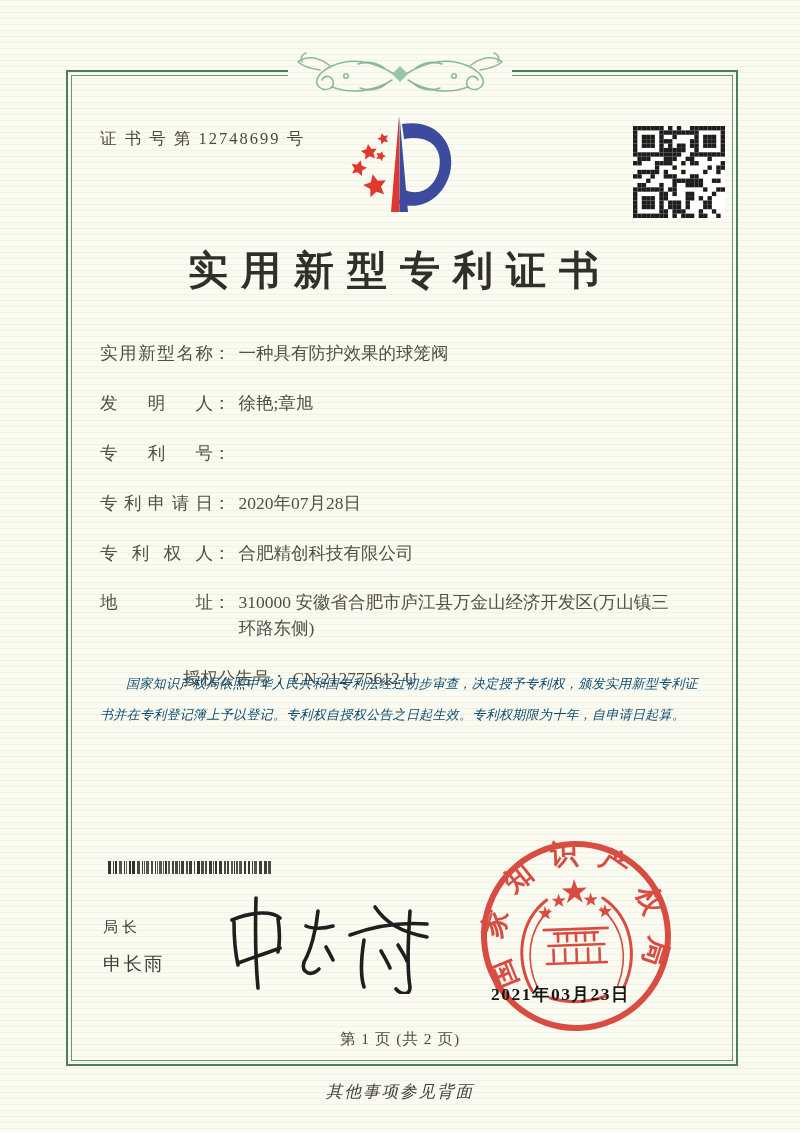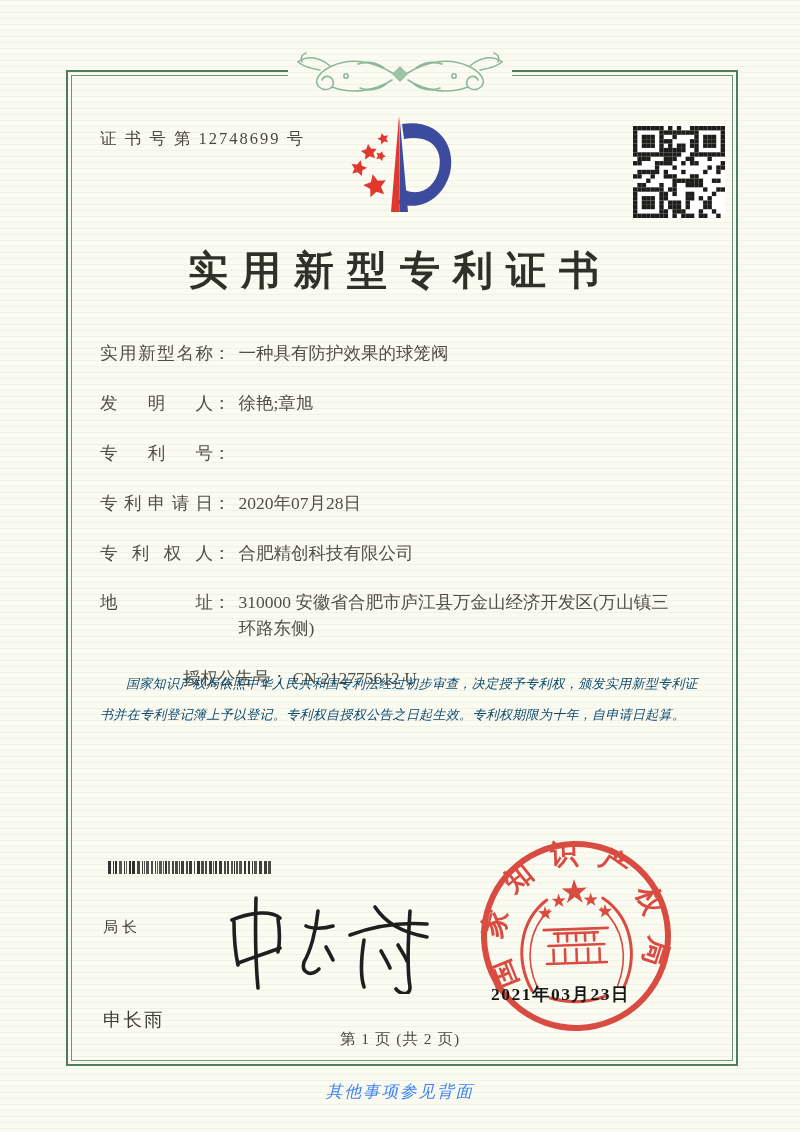--- a/index.html
+++ b/index.html
@@ -38,27 +38,27 @@
   .fvalue{max-width:452px;}
   .grow{display:flex;line-height:1.45;}
   .gpair2{margin-left:83px;}
   .glabel{flex:none;}
   .paras{position:absolute;left:100px;top:668px;width:602px;font-size:13px;
     font-style:italic;line-height:31px;color:#0c4a6e;letter-spacing:.3px;}
   .paras p{margin:0;text-indent:2em;}
   .barcode{position:absolute;left:108px;top:861px;width:200px;height:13px;overflow:hidden;white-space:nowrap;font-size:0;}
   .barcode span{display:inline-block;height:13px;background:#2e2e2c;vertical-align:top;}
   .signer-title{position:absolute;left:103px;top:918px;font-size:15px;color:#3e3d35;letter-spacing:4px;}
-  .signer-name{position:absolute;left:103px;top:1007px;font-size:18.5px;color:#3e3d35;letter-spacing:2px;}
+  .signer-name{position:absolute;left:103px;top:951px;font-size:18.5px;color:#3e3d35;letter-spacing:2px;}
   .sig{position:absolute;left:214px;top:882px;width:232px;height:112px;}
   .seal{position:absolute;left:477px;top:837px;width:198px;height:198px;opacity:.9;transform:rotate(-2deg);z-index:4;}
   .seal-date{position:absolute;left:491px;top:982px;font-size:17.5px;color:#171715;letter-spacing:1.5px;z-index:5;font-weight:600;}
   .page-no{position:absolute;left:0;top:1029px;width:100%;text-align:center;font-size:15.5px;color:#4b4a40;letter-spacing:1px;}
   .back-note{position:absolute;left:0;top:1081px;width:100%;text-align:center;font-size:16.5px;
-    font-style:italic;color:#3b82f6;letter-spacing:2px;}
+    font-style:italic;color:#404040;letter-spacing:2px;}
 </style>
 </head>
 <body>
 
 <div class="frame">
   <div class="frame-inner"></div>
 </div>
 
 <div class="ornament">
   <svg width="224" height="62" viewBox="0 0 224 62">

